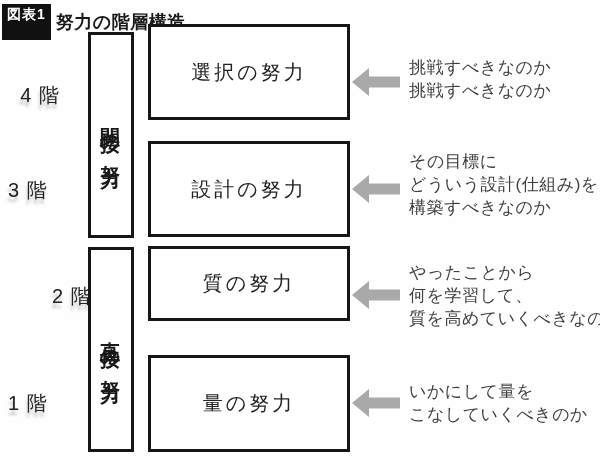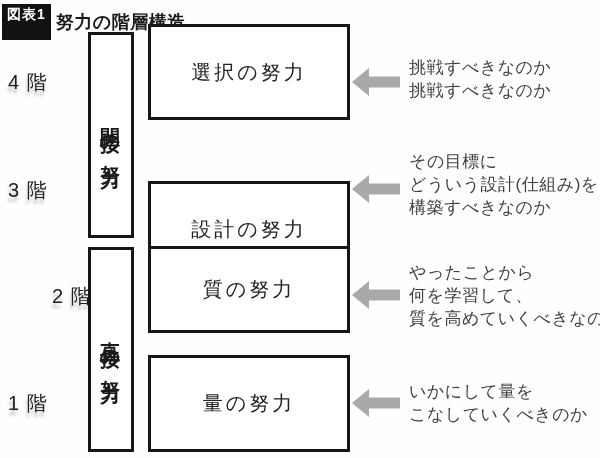--- a/index.html
+++ b/index.html
@@ -51,21 +51,21 @@
   .floor{
     position:absolute;
     left:8px;
     width:52px;
     font-size:20px;
     color:#222;
     letter-spacing:1px;
     text-shadow:-1px 5px 3px rgba(110,110,110,0.40);
     white-space:nowrap;
   }
-  .floor-4{top:69px;}
+  .floor-4{top:82px;text-align:right;}
   .floor-3{top:177px;}
   .floor-2{top:283px;margin-left:44px;}
   .floor-1{top:390px;}
   
   .vbox{
     position:absolute;
     left:88px;
     width:46px;
     border:3px solid var(--box-border);
     background:#ffffff;
@@ -89,22 +89,22 @@
     left:148px;
     width:202px;
     height:96px;
     border:3px solid var(--box-border);
     background:#ffffff;
     display:flex;
     align-items:center;
     justify-content:center;
   }
   .hbox-1{top:24px;}
-  .hbox-2{top:141px;margin-top:40px;}
-  .hbox-3{top:246px;height:87px;text-align:center;}
+  .hbox-2{top:141px;}
+  .hbox-3{top:246px;height:75px;text-align:center;}
   .hbox-4{top:355px;height:97px;}
   .hbox .label{
     font-size:20px;
     letter-spacing:3px;
     color:#222;
   }
   
   .arrow{
     position:absolute;
     left:352px;

